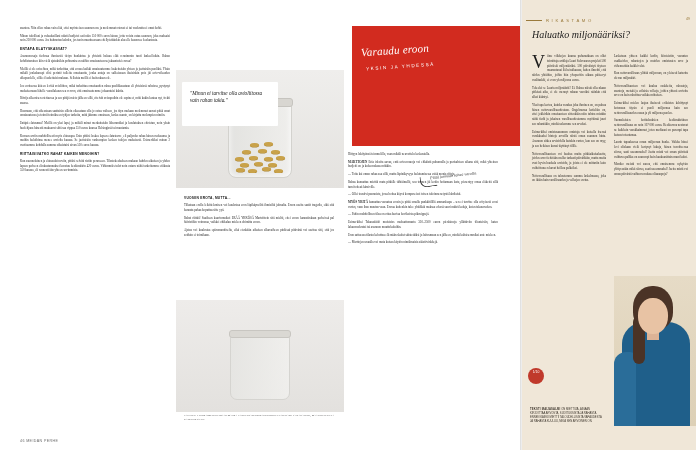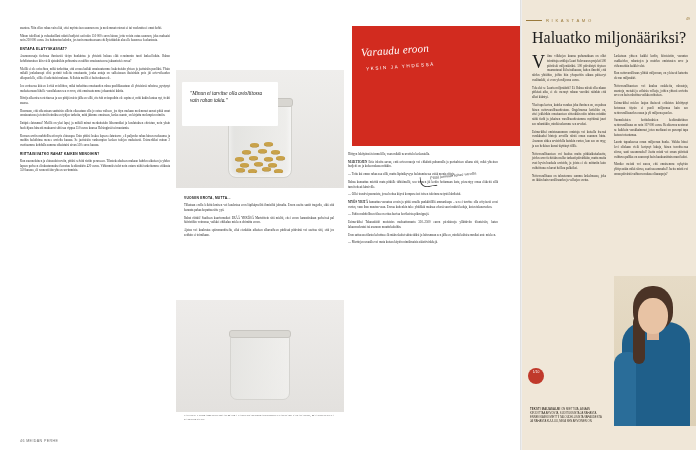--- a/index.html
+++ b/index.html
@@ -68,22 +68,22 @@
         border-radius:0 0 0 7px;transform:rotate(-8deg);}
 
   
   .rightpage{position:absolute;left:522px;top:0;width:174px;height:450px;background:#f0e7d8;}
   .kicker{position:absolute;left:24px;top:18px;font-family:"Liberation Sans",sans-serif;
           font-size:4.2px;letter-spacing:2.6px;color:#9a7a3c;}
   .kicker-rule{position:absolute;left:4px;top:20px;width:16px;height:.6px;background:#9a7a3c;}
   .folio-rr{position:absolute;right:6px;top:17px;font-family:"Liberation Sans",sans-serif;
             font-size:3.6px;color:#9a7a3c;}
   .headline{position:absolute;left:10px;top:30px;width:160px;
-            font-family:"Liberation Serif",serif;font-size:16px;line-height:1.06;
-            color:#1b1b1b;}
+            font-family:"Liberation Serif",serif;font-size:10px;line-height:1.06;
+            color:#1b1b1b;font-style:italic;}
   .rcol{position:absolute;top:54px;width:74px;font-size:3.05px;line-height:1.56;
         text-align:justify;color:#2e2b26;}
   .rc1{left:10px;} .rc2{left:92px;}
   .rcol p{margin:0 0 3px 0;}
   .dropcap{float:left;font-size:18px;line-height:14px;padding:1px 2px 0 0;
            font-family:"Liberation Serif",serif;color:#1b1b1b;}
 
   
   .portrait{position:absolute;left:92px;bottom:24px;width:82px;height:150px;overflow:hidden;}
   .p-bg{position:absolute;inset:0;background:linear-gradient(180deg,#e6dbc6,#ddd0b6);}

